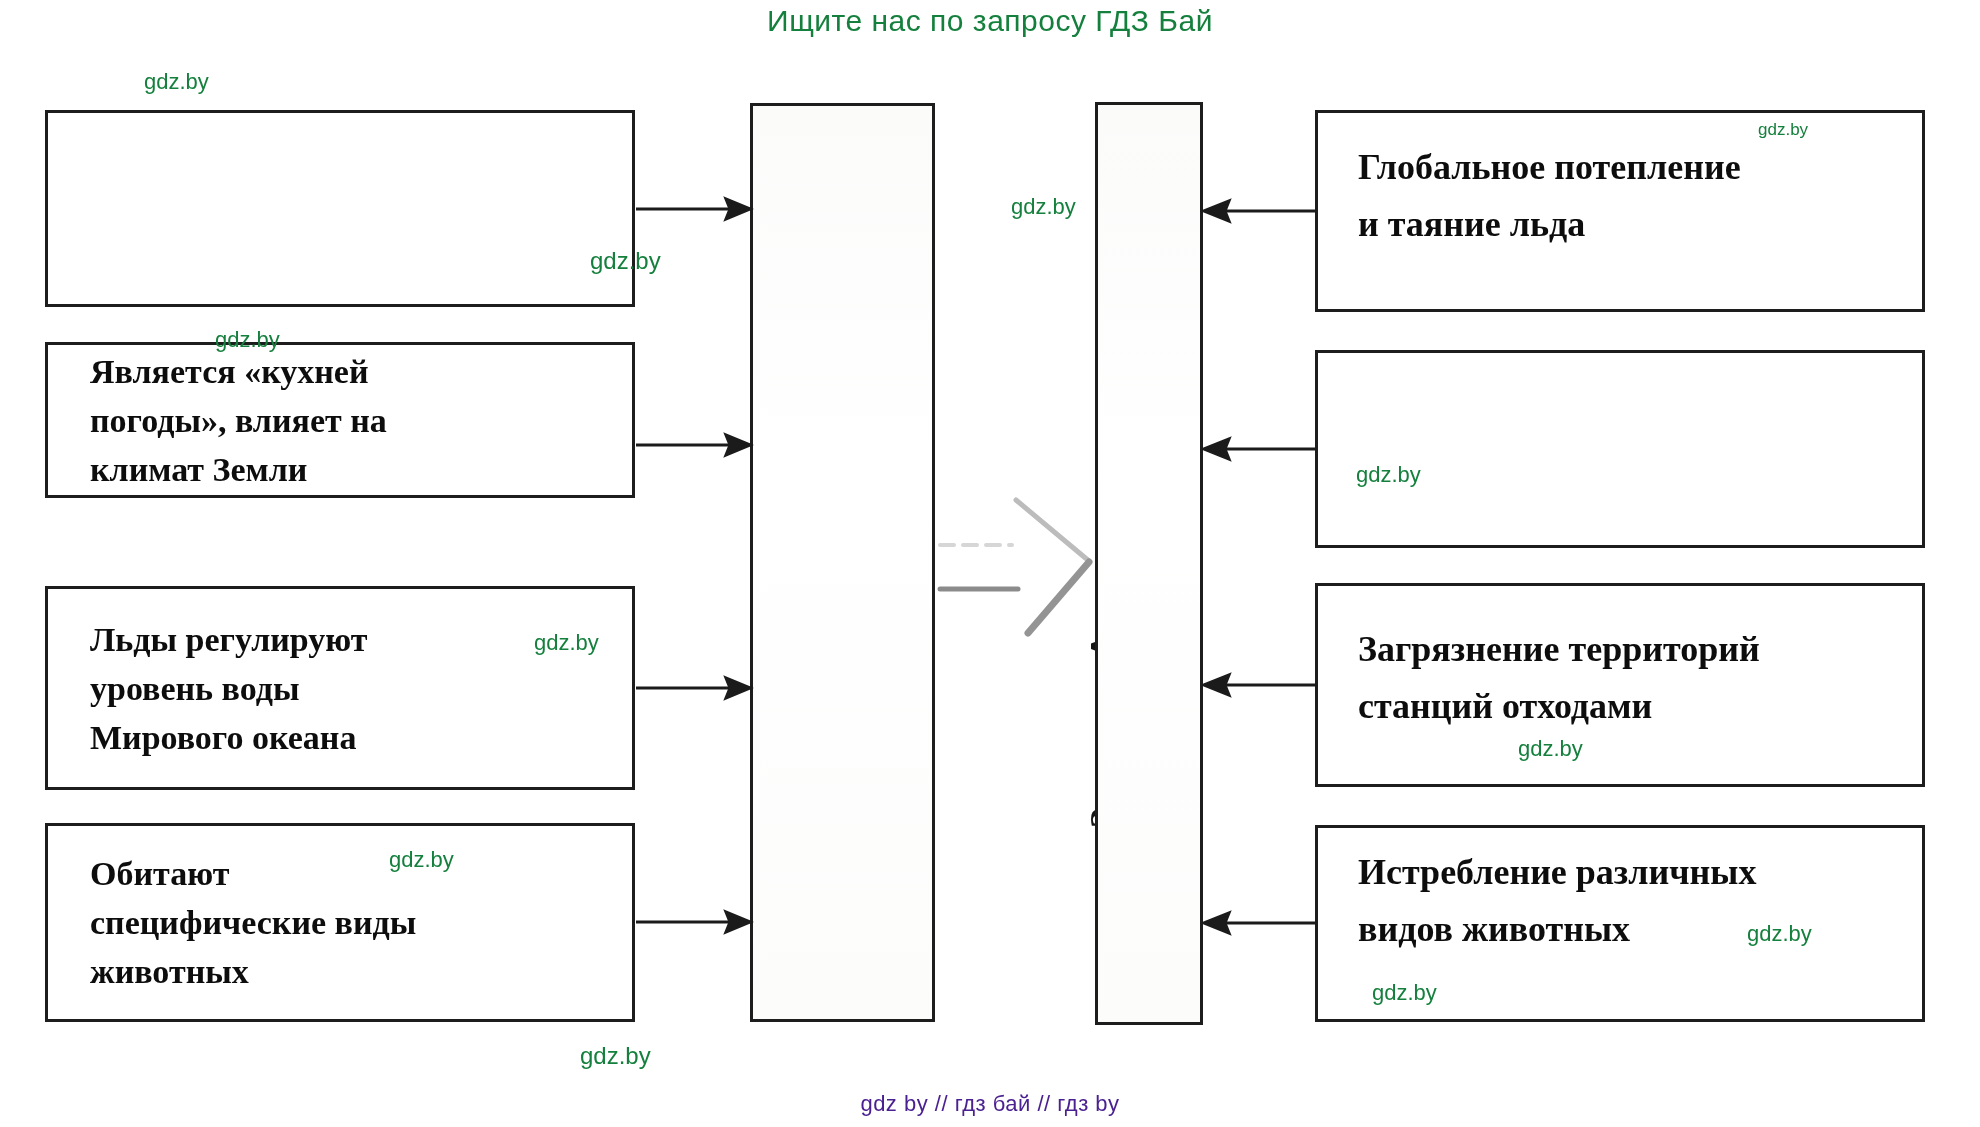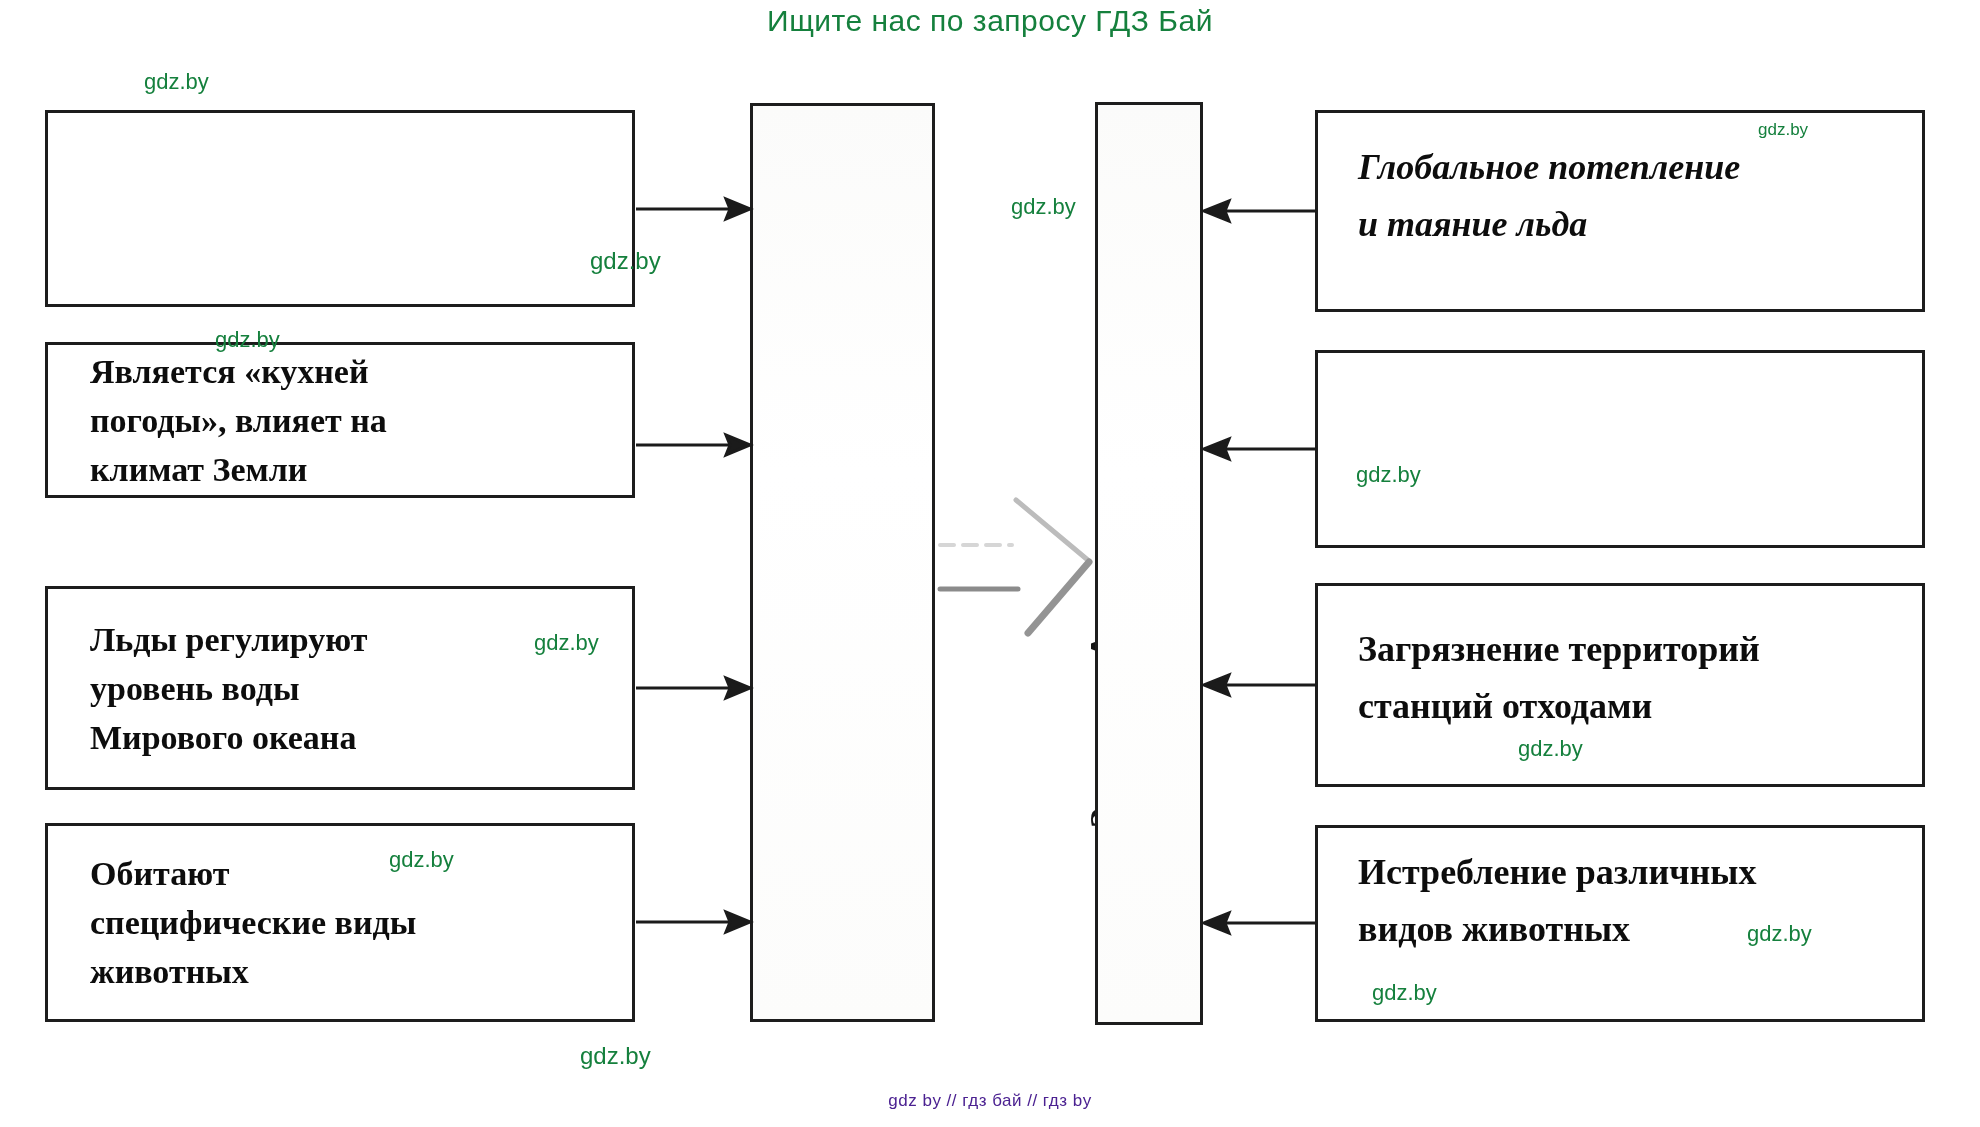--- a/index.html
+++ b/index.html
@@ -3,21 +3,21 @@
 <meta charset="utf-8">
 <style>
   html,body{margin:0;padding:0;background:#ffffff;}
   body{width:1980px;height:1127px;position:relative;overflow:hidden;
        font-family:"Liberation Sans",sans-serif;}
   .abs{position:absolute;}
   
   .page-title{left:0;top:4px;width:1980px;text-align:center;
     font-size:30px;font-weight:400;color:#15803d;letter-spacing:0.5px;}
   .footer-line{left:0;top:1091px;width:1980px;text-align:center;
-    font-size:17px;color:#4b2191;letter-spacing:0.5px;}
+    font-size:22px;color:#4b2191;letter-spacing:0.5px;}
   
   .node{position:absolute;background:#ffffff;border:3px solid #1d1d1d;
     box-sizing:border-box;display:flex;flex-direction:column;justify-content:center;}
   .node .tl{font-family:"Liberation Serif","DejaVu Serif",serif;
     font-weight:bold;color:#0d0d0d;white-space:nowrap;}
   .left-node{left:45px;width:590px;padding-left:42px;}
   .left-node .tl{font-size:34px;line-height:49px;}
   .right-node{left:1315px;width:610px;padding-left:40px;justify-content:flex-start;}
   .right-node .tl{font-size:36px;line-height:57px;}
   
@@ -66,21 +66,21 @@
   <div class="rot rot-left">
     <div>Значение Антарктиды</div>
     <div>в географической оболочке</div>
   </div>
 </div>
 
 <div class="pillar" style="left:1095px;top:102px;width:108px;height:923px;">
   
 </div>
 
-<div class="node right-node" style="top:110px;height:202px;padding-top:26px;font-style:italic;">
+<div class="node right-node" style="top:110px;height:202px;padding-top:26px;">
   <div class="tl">Глобальное потепление</div>
   <div class="tl">и таяние льда</div>
 </div>
 
 <div class="node right-node" style="top:350px;height:198px;"></div>
 
 <div class="node right-node" style="top:583px;height:204px;padding-top:35px;">
   <div class="tl">Загрязнение территорий</div>
   <div class="tl">станций отходами</div>
 </div>

